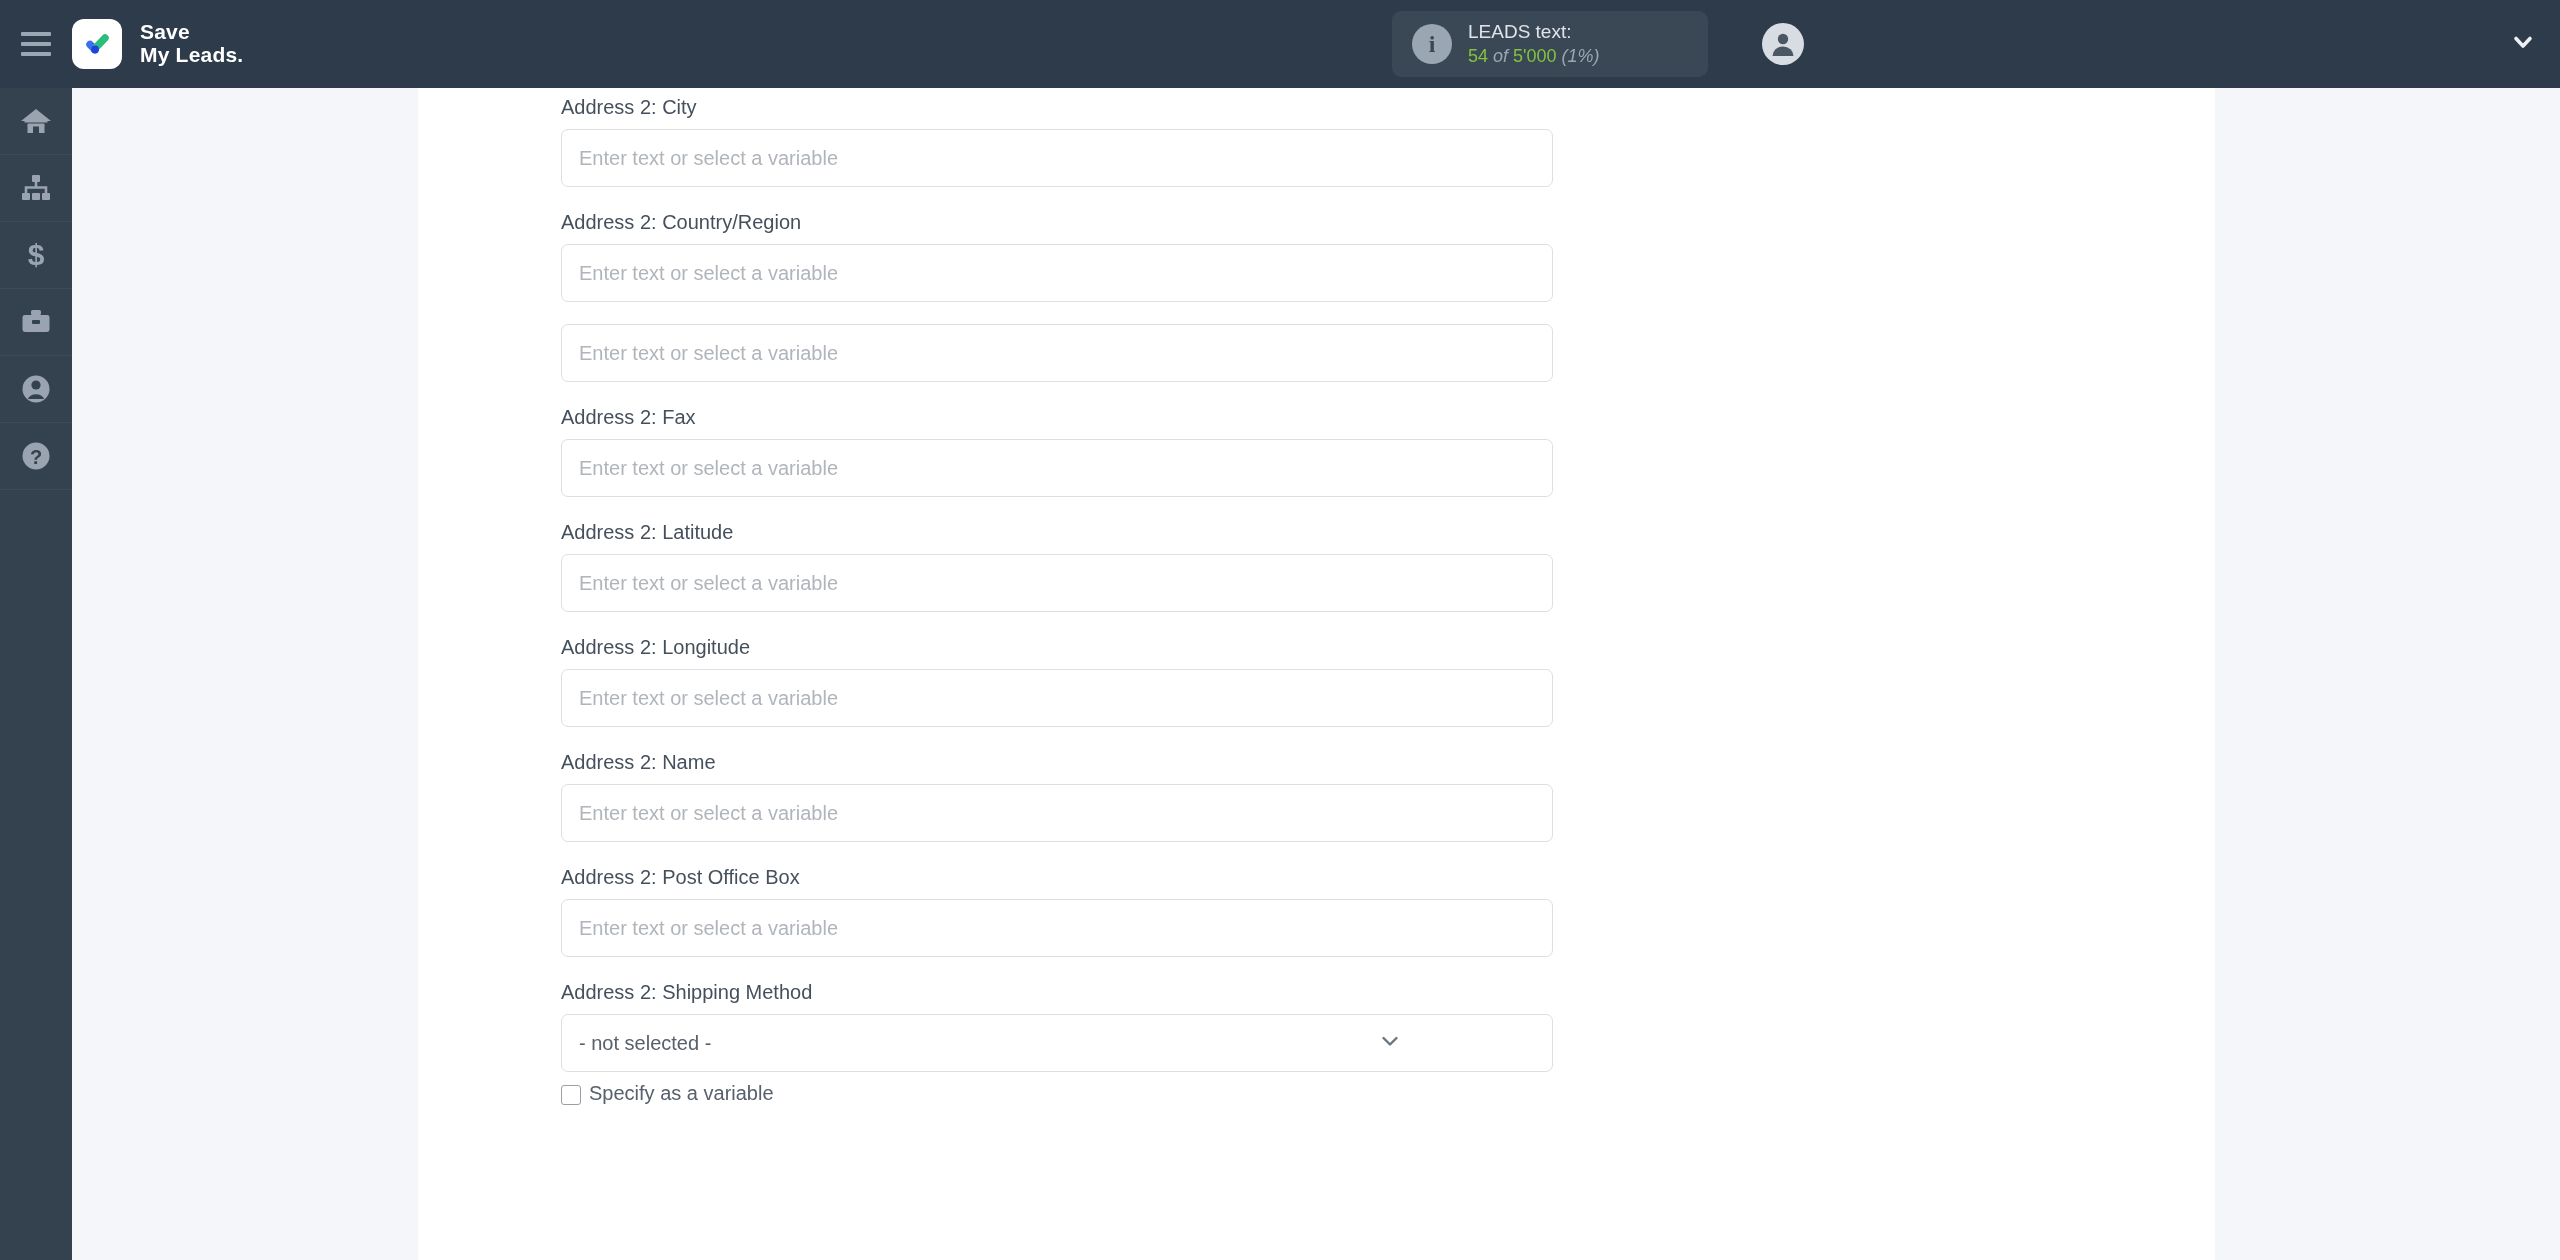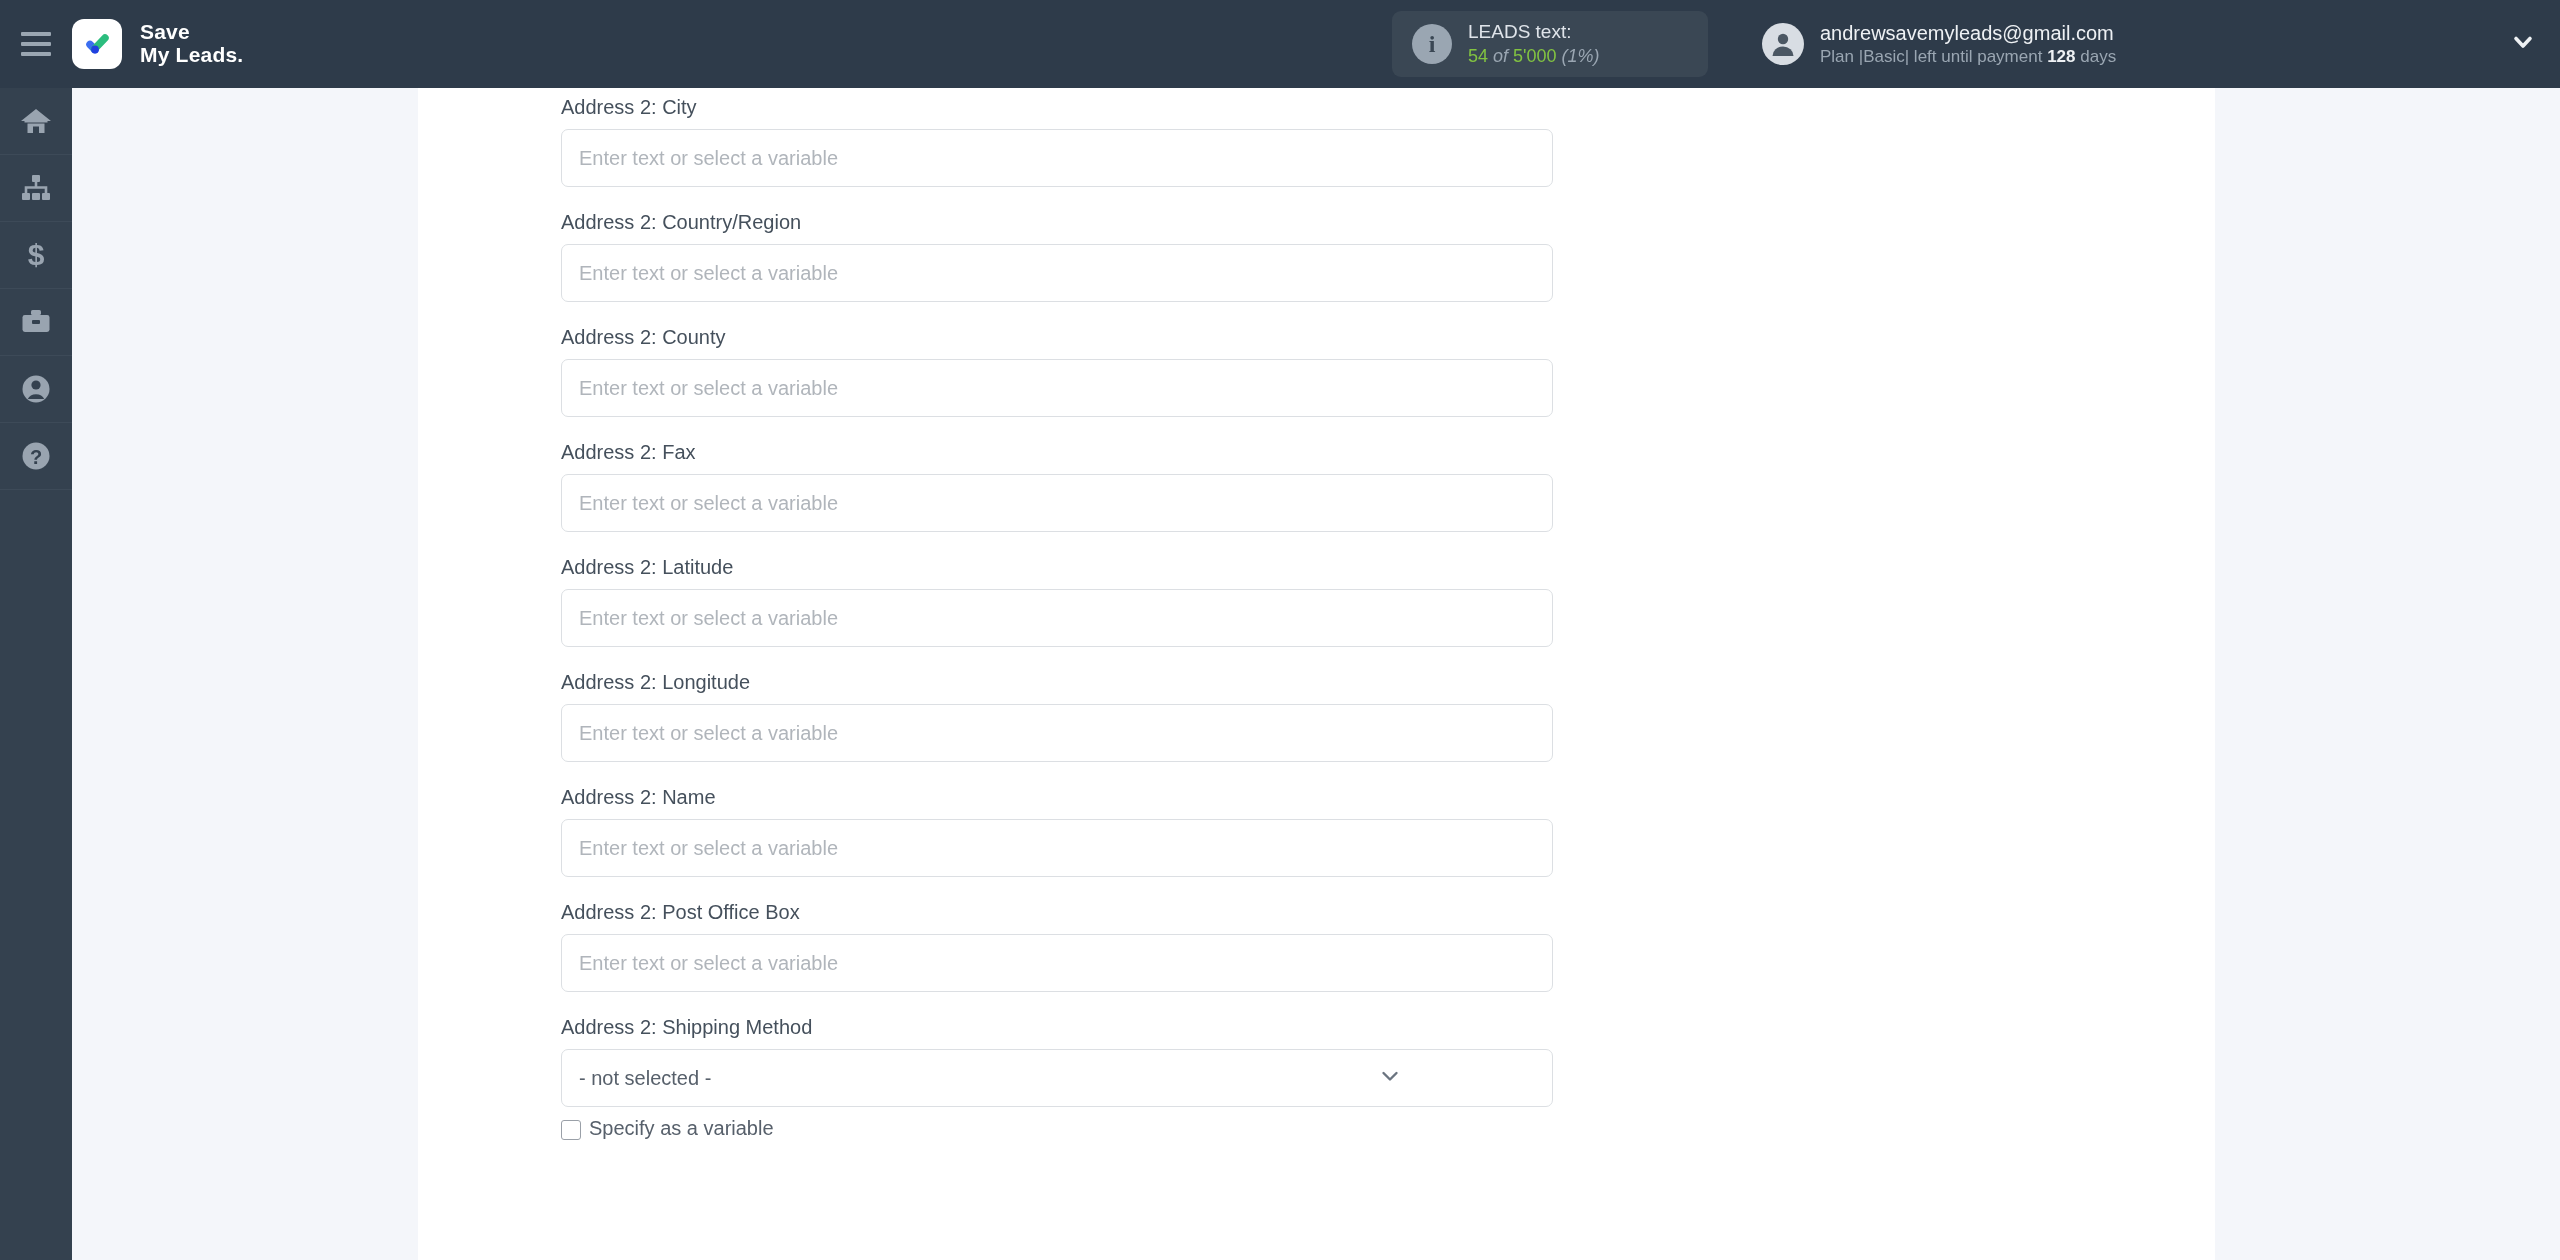--- a/index.html
+++ b/index.html
@@ -273,28 +273,20 @@
     </div>
   </div>
 
   <div class="account">
     <div class="avatar">
       <svg width="30" height="30" viewBox="0 0 30 30">
         <circle cx="15" cy="10" r="5.2" fill="#4b5763"></circle>
         <path d="M4.5 27 a10.5 9.5 0 0 1 21 0 z" fill="#4b5763"></path>
       </svg>
     </div>
-    <div class="acc-lines">
-      <div class="acc-email">andrewsavemyleads@gmail.com</div>
-      <div class="acc-plan">
-        <span>Plan |Basic| left until payment</span>
-        <b>128</b>
-        <span>days</span>
-      </div>
-    </div>
   </div>
 
   <div class="header-caret">
     <svg width="30" height="30" viewBox="0 0 30 30">
       <path d="M8 11.5 L15 19 L22 11.5" fill="none" stroke="#eef1f4" stroke-width="3.6" stroke-linecap="round" stroke-linejoin="round"></path>
     </svg>
   </div>
 </div>
 
 <div class="sidebar">
@@ -366,21 +358,20 @@
         <div class="field-label">Address 2: City</div>
         <input class="field-input" type="text" placeholder="Enter text or select a variable" style="">
       </div>
 
       <div class="field">
         <div class="field-label">Address 2: Country/Region</div>
         <input class="field-input" type="text" placeholder="Enter text or select a variable" style="">
       </div>
 
       <div class="field">
-        <div class="field-label">Address 2: County</div>
         <input class="field-input" type="text" placeholder="Enter text or select a variable" style="">
       </div>
 
       <div class="field">
         <div class="field-label">Address 2: Fax</div>
         <input class="field-input" type="text" placeholder="Enter text or select a variable" style="">
       </div>
 
       <div class="field">
         <div class="field-label">Address 2: Latitude</div>

